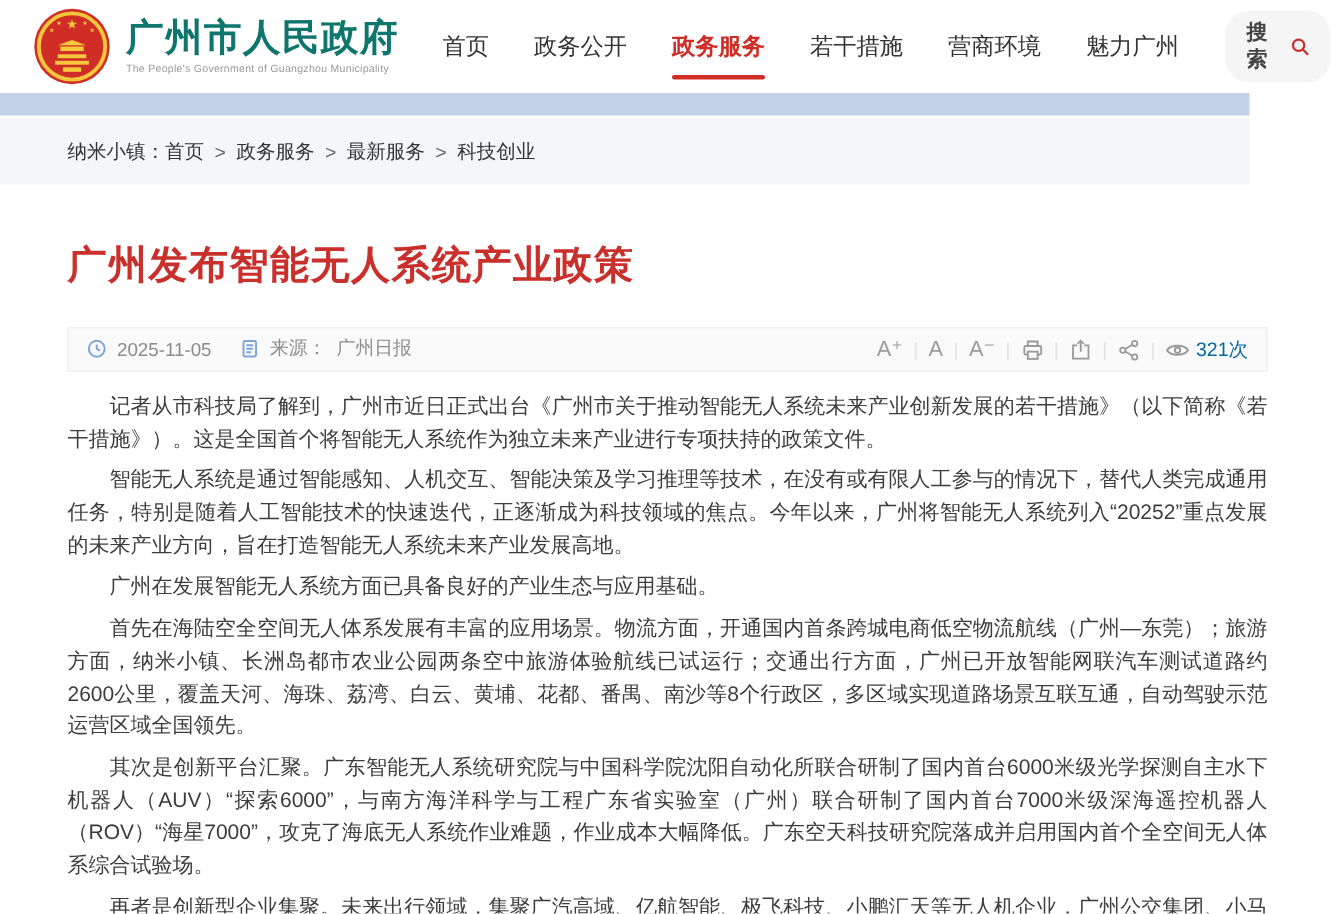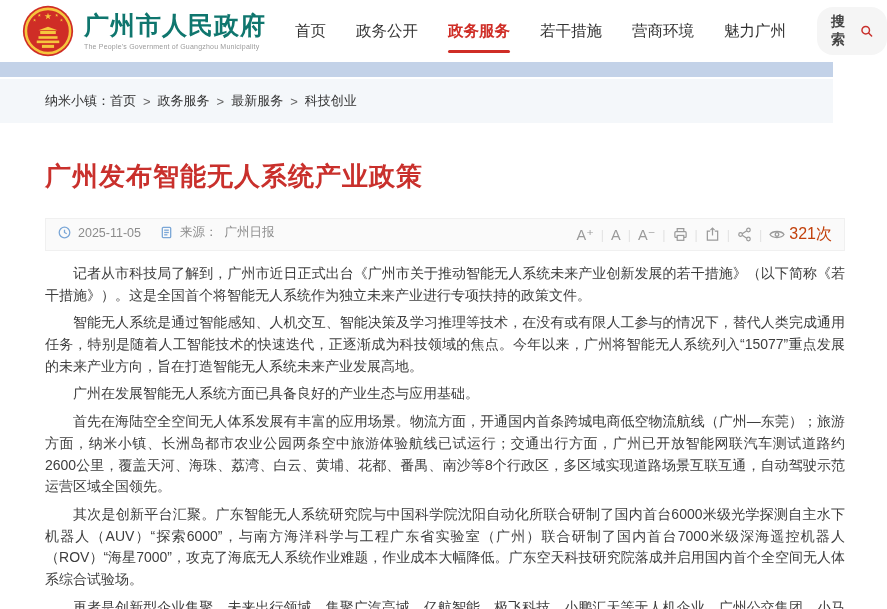--- a/index.html
+++ b/index.html
@@ -31,21 +31,21 @@
           background:#fafafa; border:1px solid #f0f0f0; padding:5px 12px; font-size:12.5px; color:#8c8c8c; }
   .meta-left { display:flex; align-items:center; gap:7px; }
   .meta-left .blue-ic { width:13px; height:13px; stroke:#7ba7d7; fill:none; stroke-width:1.4; }
   .meta-left .src { margin-left:12px; }
   .meta-right { display:flex; align-items:center; color:#9a9a9a; }
   .tool-btn { display:flex; align-items:center; cursor:pointer; font-size:14.5px; color:#9a9a9a; }
   .tool-btn svg { width:15px; height:15px; stroke:#9a9a9a; fill:none; stroke-width:1.3; }
   .vsep { color:#e2e2e2; margin:0 7px; }
   .views { display:flex; align-items:center; gap:4px; }
   .views svg { width:16px; height:13px; stroke:#9a9a9a; fill:none; stroke-width:1.3; }
-  .views-num { color:#c2410c; font-size:16px; }
+  .views-num { color:#0369a1; font-size:13px; }
 
   .article-body { margin-top:12px; font-size:14px; line-height:1.55; color:#3d3d3d; text-align:justify; }
   .article-body p { text-indent:2em; margin:6px 0; }
 </style>
 </head>
 <body>
 
 <header class="site-header">
   <div class="logo">
     <svg viewBox="0 0 60 60" width="52" height="52" aria-hidden="true">
@@ -157,20 +157,20 @@
           <path d="M1 6 C3.5 2 12.5 2 15 6 C12.5 10 3.5 10 1 6 Z"></path>
             <circle cx="8" cy="6" r="1.8"></circle>
         </svg>
         <span class="views-num"><span>321</span><span>次</span></span>
       </span>
     </div>
   </div>
 
   <div class="article-body">
     <p>记者从市科技局了解到，广州市近日正式出台《广州市关于推动智能无人系统未来产业创新发展的若干措施》（以下简称《若干措施》）。这是全国首个将智能无人系统作为独立未来产业进行专项扶持的政策文件。</p>
-    <p>智能无人系统是通过智能感知、人机交互、智能决策及学习推理等技术，在没有或有限人工参与的情况下，替代人类完成通用任务，特别是随着人工智能技术的快速迭代，正逐渐成为科技领域的焦点。今年以来，广州将智能无人系统列入“15077”重点发展的未来产业方向，旨在打造智能无人系统未来产业发展高地。</p>
+    <p>智能无人系统是通过智能感知、人机交互、智能决策及学习推理等技术，在没有或有限人工参与的情况下，替代人类完成通用任务，特别是随着人工智能技术的快速迭代，正逐渐成为科技领域的焦点。今年以来，广州将智能无人系统列入“20252”重点发展的未来产业方向，旨在打造智能无人系统未来产业发展高地。</p>
     <p>广州在发展智能无人系统方面已具备良好的产业生态与应用基础。</p>
     <p>首先在海陆空全空间无人体系发展有丰富的应用场景。物流方面，开通国内首条跨城电商低空物流航线（广州—东莞）；旅游方面，纳米小镇、长洲岛都市农业公园两条空中旅游体验航线已试运行；交通出行方面，广州已开放智能网联汽车测试道路约2600公里，覆盖天河、海珠、荔湾、白云、黄埔、花都、番禺、南沙等8个行政区，多区域实现道路场景互联互通，自动驾驶示范运营区域全国领先。</p>
     <p>其次是创新平台汇聚。广东智能无人系统研究院与中国科学院沈阳自动化所联合研制了国内首台6000米级光学探测自主水下机器人（AUV）“探索6000”，与南方海洋科学与工程广东省实验室（广州）联合研制了国内首台7000米级深海遥控机器人（ROV）“海星7000”，攻克了海底无人系统作业难题，作业成本大幅降低。广东空天科技研究院落成并启用国内首个全空间无人体系综合试验场。</p>
     <p>再者是创新型企业集聚。未来出行领域，集聚广汽高域、亿航智能、极飞科技、小鹏汇天等无人机企业，广州公交集团、小马智行、文远知行、小鹏汽车等无人车企业，亿航智舫、番高领航等无人船企业以及深海智人、中科灵鲛等深海无人机器人企业，实现海陆空全域通行。无人工厂领域，广州数控、广州鼎汉、广州日立、海格通信等制造业企业实现全无人化生产。</p>
 
   </div>
 </div>
 
 </body></html>

